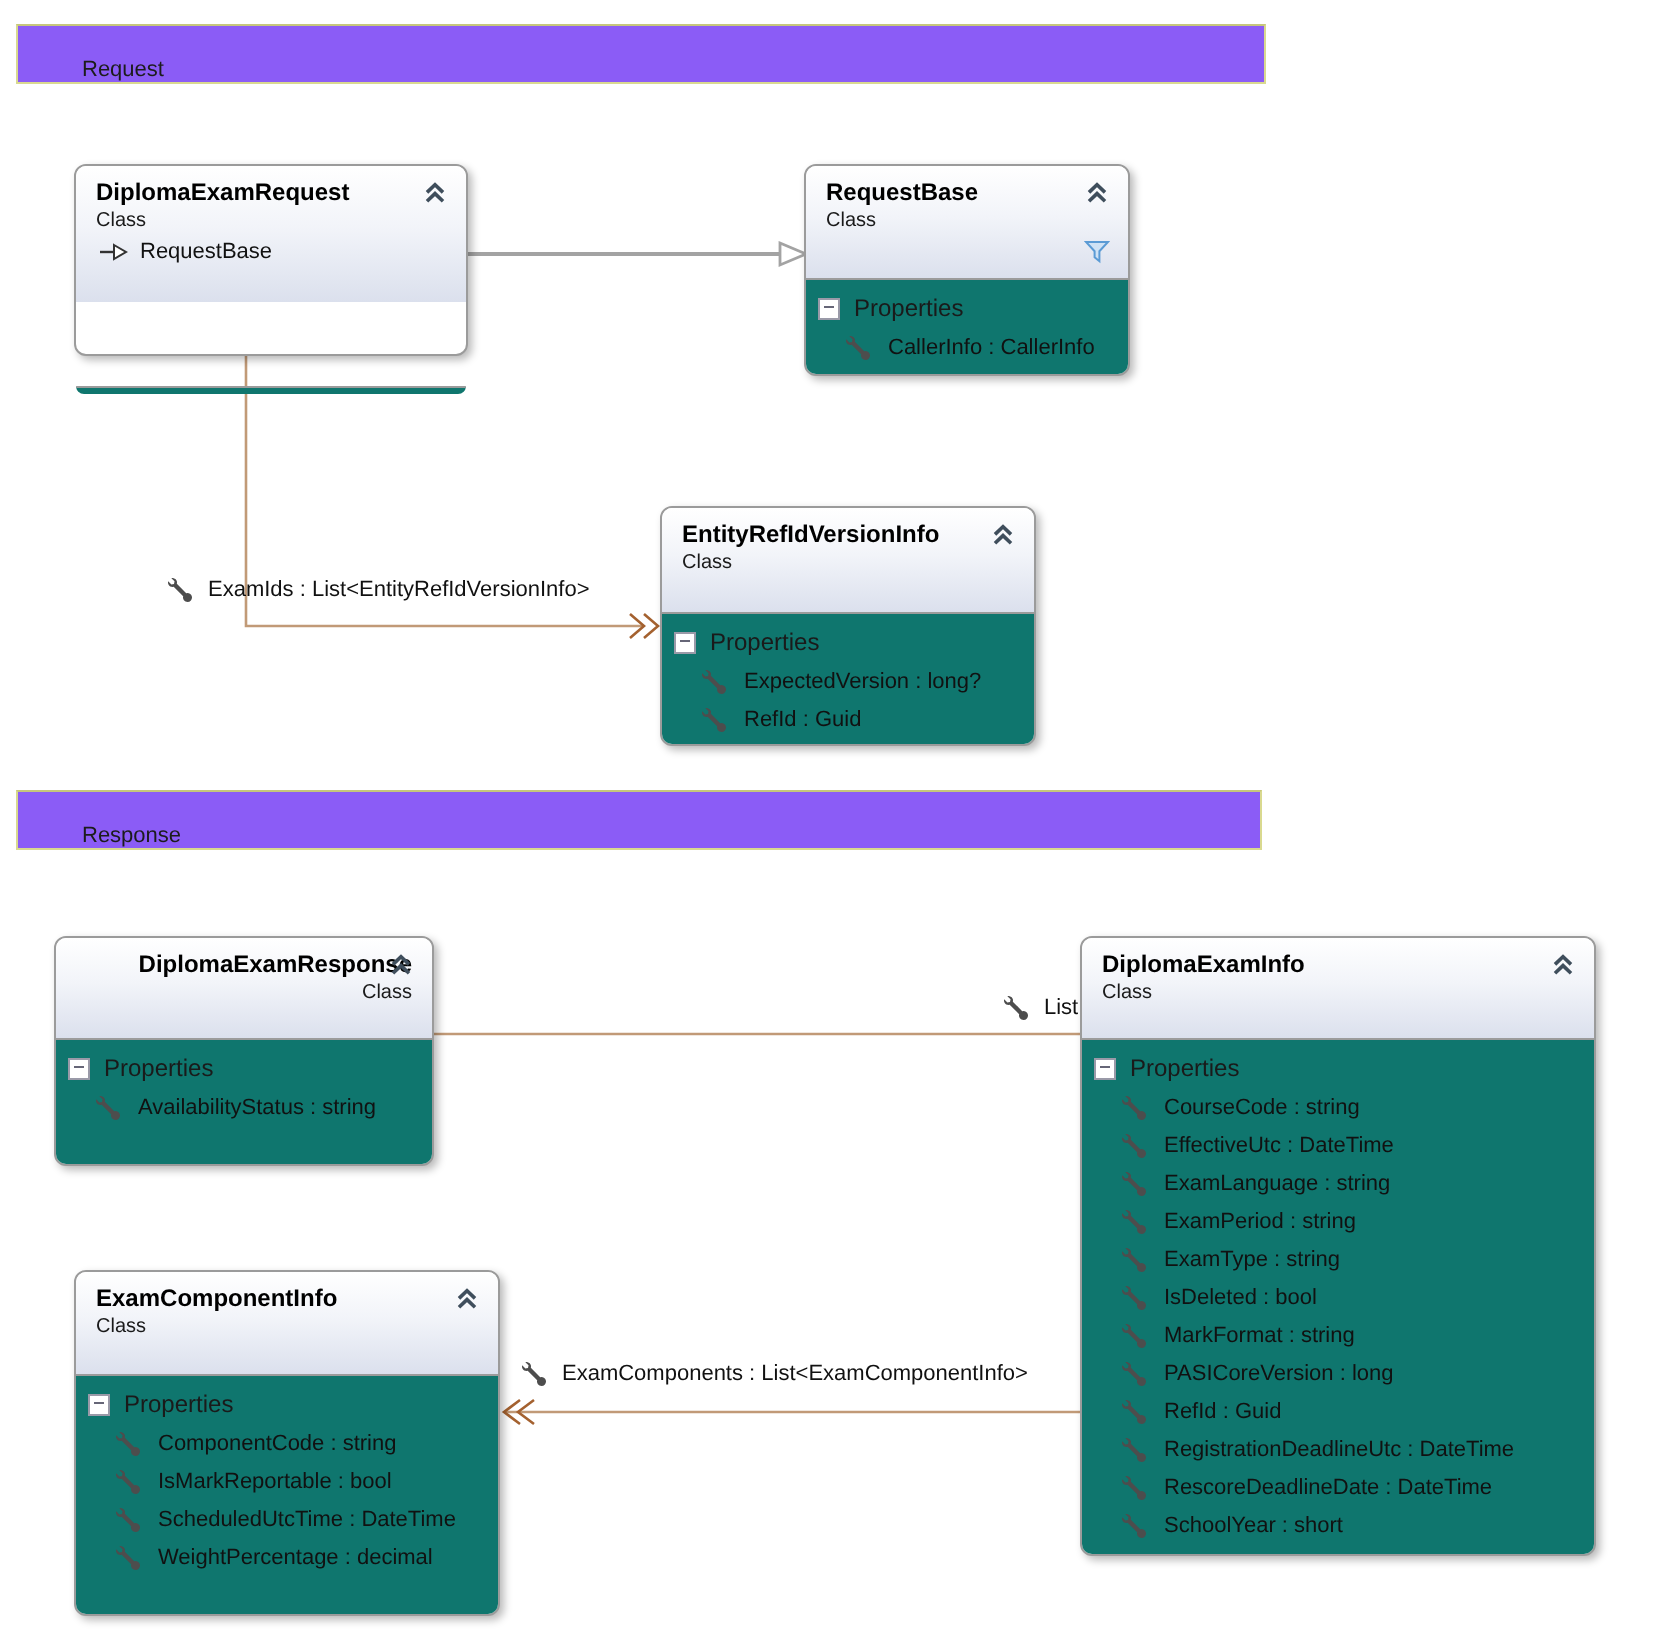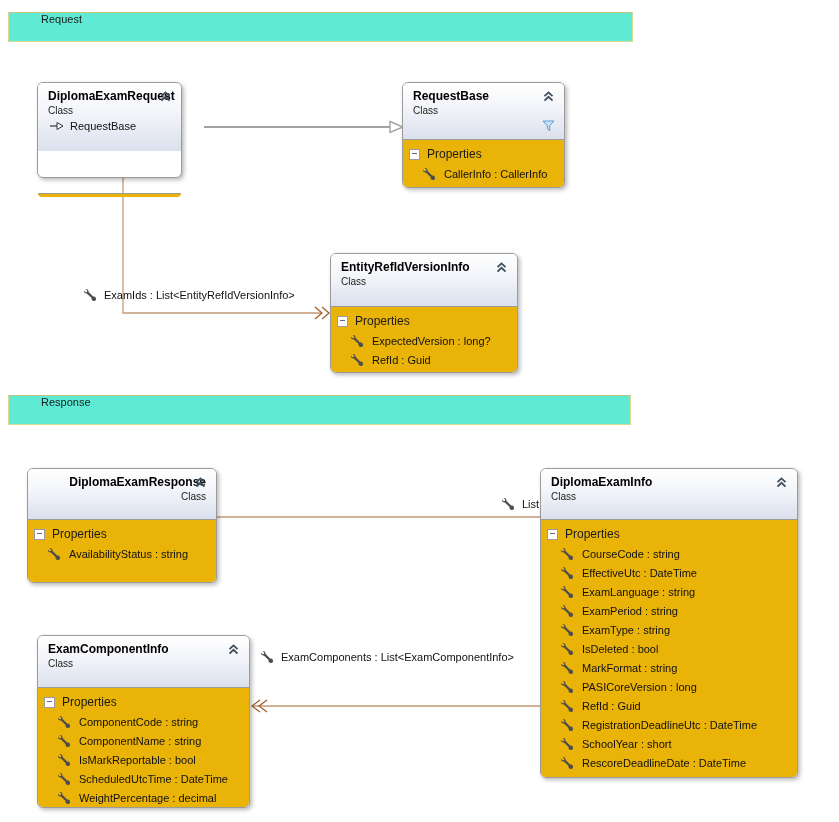--- a/index.html
+++ b/index.html
@@ -1,33 +1,33 @@
 <!DOCTYPE html>
 <html><head>
 <meta charset="utf-8">
 <style>
   html,body{margin:0;padding:0;background:#fff;}
   .canvas{position:relative;width:839px;height:822px;background:#fff;overflow:hidden;
           font-family:"Liberation Sans",sans-serif;}
   .connector-layer{position:absolute;left:0;top:0;z-index:1;pointer-events:none;}
 
-  .comment{position:absolute;background:#5eead4;border:1px solid #d9d98f;border-top-color:#c6c67c;
-           box-sizing:border-box;display:flex;align-items:flex-start;padding-left:32px;
+  .comment{position:absolute;background:#8b5cf6;border:1px solid #d9d98f;border-top-color:#c6c67c;
+           box-sizing:border-box;display:flex;align-items:flex-end;padding-left:32px;
            font-size:11px;color:#1c1c1c;z-index:2;}
 
   .classbox{position:absolute;background:#fff;border:1px solid #9b9b9b;border-radius:6px;
             box-shadow:2px 2px 4px rgba(0,0,0,.28);display:flex;flex-direction:column;
             box-sizing:border-box;z-index:2;}
   .cb-header{position:relative;border-radius:5px 5px 0 0;flex:0 0 auto;box-sizing:border-box;
              background:linear-gradient(180deg,#ffffff 0%,#f2f4f9 45%,#dbe0ed 100%);
              padding:6px 10px 0 10px;}
   .cb-title{font-size:12px;font-weight:bold;color:#000;white-space:nowrap;}
   .cb-stereo{font-size:10px;color:#1a1a1a;margin-top:2px;}
   .cb-base-row{display:flex;align-items:center;gap:6px;padding:4px 0 0 2px;font-size:11px;color:#111;}
-  .cb-body{border-top:1px solid #9b9b9b;background:#eab308;border-radius:0 0 5px 5px;flex:1;
+  .cb-body{border-top:1px solid #9b9b9b;background:#0f766e;border-radius:0 0 5px 5px;flex:1;
            padding-top:3px;overflow:hidden;}
   .cb-section{display:flex;align-items:center;gap:7px;padding:4px 0 3px 6px;font-size:12px;color:#1a1a1a;}
   .expander{width:9px;height:9px;border:1px solid #9a9aa8;background:#fff;position:relative;
             display:inline-block;flex:0 0 auto;}
   .expander::before{content:"";position:absolute;left:2px;right:2px;top:3px;height:1px;background:#667;}
   .cb-member{display:flex;align-items:center;gap:9px;height:19px;padding-left:20px;
              font-size:11px;color:#111;white-space:nowrap;}
   .ic-wrench{width:12px;height:12px;fill:#4d4d4d;flex:0 0 auto;}
   .ic-chevron{position:absolute;top:7px;right:9px;width:13px;height:13px;cursor:pointer;}
   .ic-filter{position:absolute;right:9px;bottom:7px;width:13px;height:12px;cursor:pointer;}
@@ -86,21 +86,21 @@
     </g>
   </svg>
 
   <div class="comment" style="left:8px;top:12px;width:625px;height:30px;">
     <span>Request</span>
   </div>
   <div class="comment" style="left:8px;top:395px;width:623px;height:30px;">
     <span>Response</span>
   </div>
 
-  <div class="classbox" style="left:37px;top:82px;width:145px;height:96px;gap:42px;">
+  <div class="classbox" style="left:37px;top:82px;width:197px;height:96px;gap:42px;">
     <div class="cb-header" style="height:68px;">
       <div class="cb-title">DiplomaExamRequest</div>
       <div class="cb-stereo">Class</div>
       <div class="cb-base-row">
         <svg class="ic-inherit">
             <use href="#i-inherit"></use>
           </svg>
         <span>RequestBase</span>
       </div>
       <svg class="ic-chevron">
@@ -255,27 +255,27 @@
       <div class="cb-member">
         <svg class="ic-wrench">
             <use href="#i-wrench"></use>
           </svg>
         <span>RegistrationDeadlineUtc : DateTime</span>
       </div>
       <div class="cb-member">
         <svg class="ic-wrench">
             <use href="#i-wrench"></use>
           </svg>
+        <span>RescoreDeadlineDate : DateTime</span>
+      </div>
+      <div class="cb-member">
+        <svg class="ic-wrench">
+            <use href="#i-wrench"></use>
+          </svg>
         <span>SchoolYear : short</span>
-      </div>
-      <div class="cb-member">
-        <svg class="ic-wrench">
-            <use href="#i-wrench"></use>
-          </svg>
-        <span>RescoreDeadlineDate : DateTime</span>
       </div>
     </div>
   </div>
 
   <div class="classbox" style="left:37px;top:635px;width:213px;height:173px;">
     <div class="cb-header" style="height:51px;">
       <div class="cb-title">ExamComponentInfo</div>
       <div class="cb-stereo">Class</div>
       <svg class="ic-chevron">
           <use href="#i-chevron"></use>
@@ -284,26 +284,20 @@
     <div class="cb-body">
       <div class="cb-section">
         <span class="expander"></span>
         <span>Properties</span>
       </div>
       <div class="cb-member">
         <svg class="ic-wrench">
             <use href="#i-wrench"></use>
           </svg>
         <span>ComponentCode : string</span>
-      </div>
-      <div class="cb-member">
-        <svg class="ic-wrench">
-            <use href="#i-wrench"></use>
-          </svg>
-        <span>ComponentName : string</span>
       </div>
       <div class="cb-member">
         <svg class="ic-wrench">
             <use href="#i-wrench"></use>
           </svg>
         <span>IsMarkReportable : bool</span>
       </div>
       <div class="cb-member">
         <svg class="ic-wrench">
             <use href="#i-wrench"></use>
@@ -324,20 +318,20 @@
         <use href="#i-wrench"></use>
       </svg>
     <span>ExamIds : List&lt;EntityRefIdVersionInfo&gt;</span>
   </div>
   <div class="conn-label" style="left:502px;top:498px;">
     <svg class="ic-wrench">
         <use href="#i-wrench"></use>
       </svg>
     <span>List</span>
   </div>
-  <div class="conn-label" style="left:261px;top:651px;">
+  <div class="conn-label" style="left:261px;top:681px;">
     <svg class="ic-wrench">
         <use href="#i-wrench"></use>
       </svg>
     <span>ExamComponents : List&lt;ExamComponentInfo&gt;</span>
   </div>
 
 </div>
 
 </body></html>

